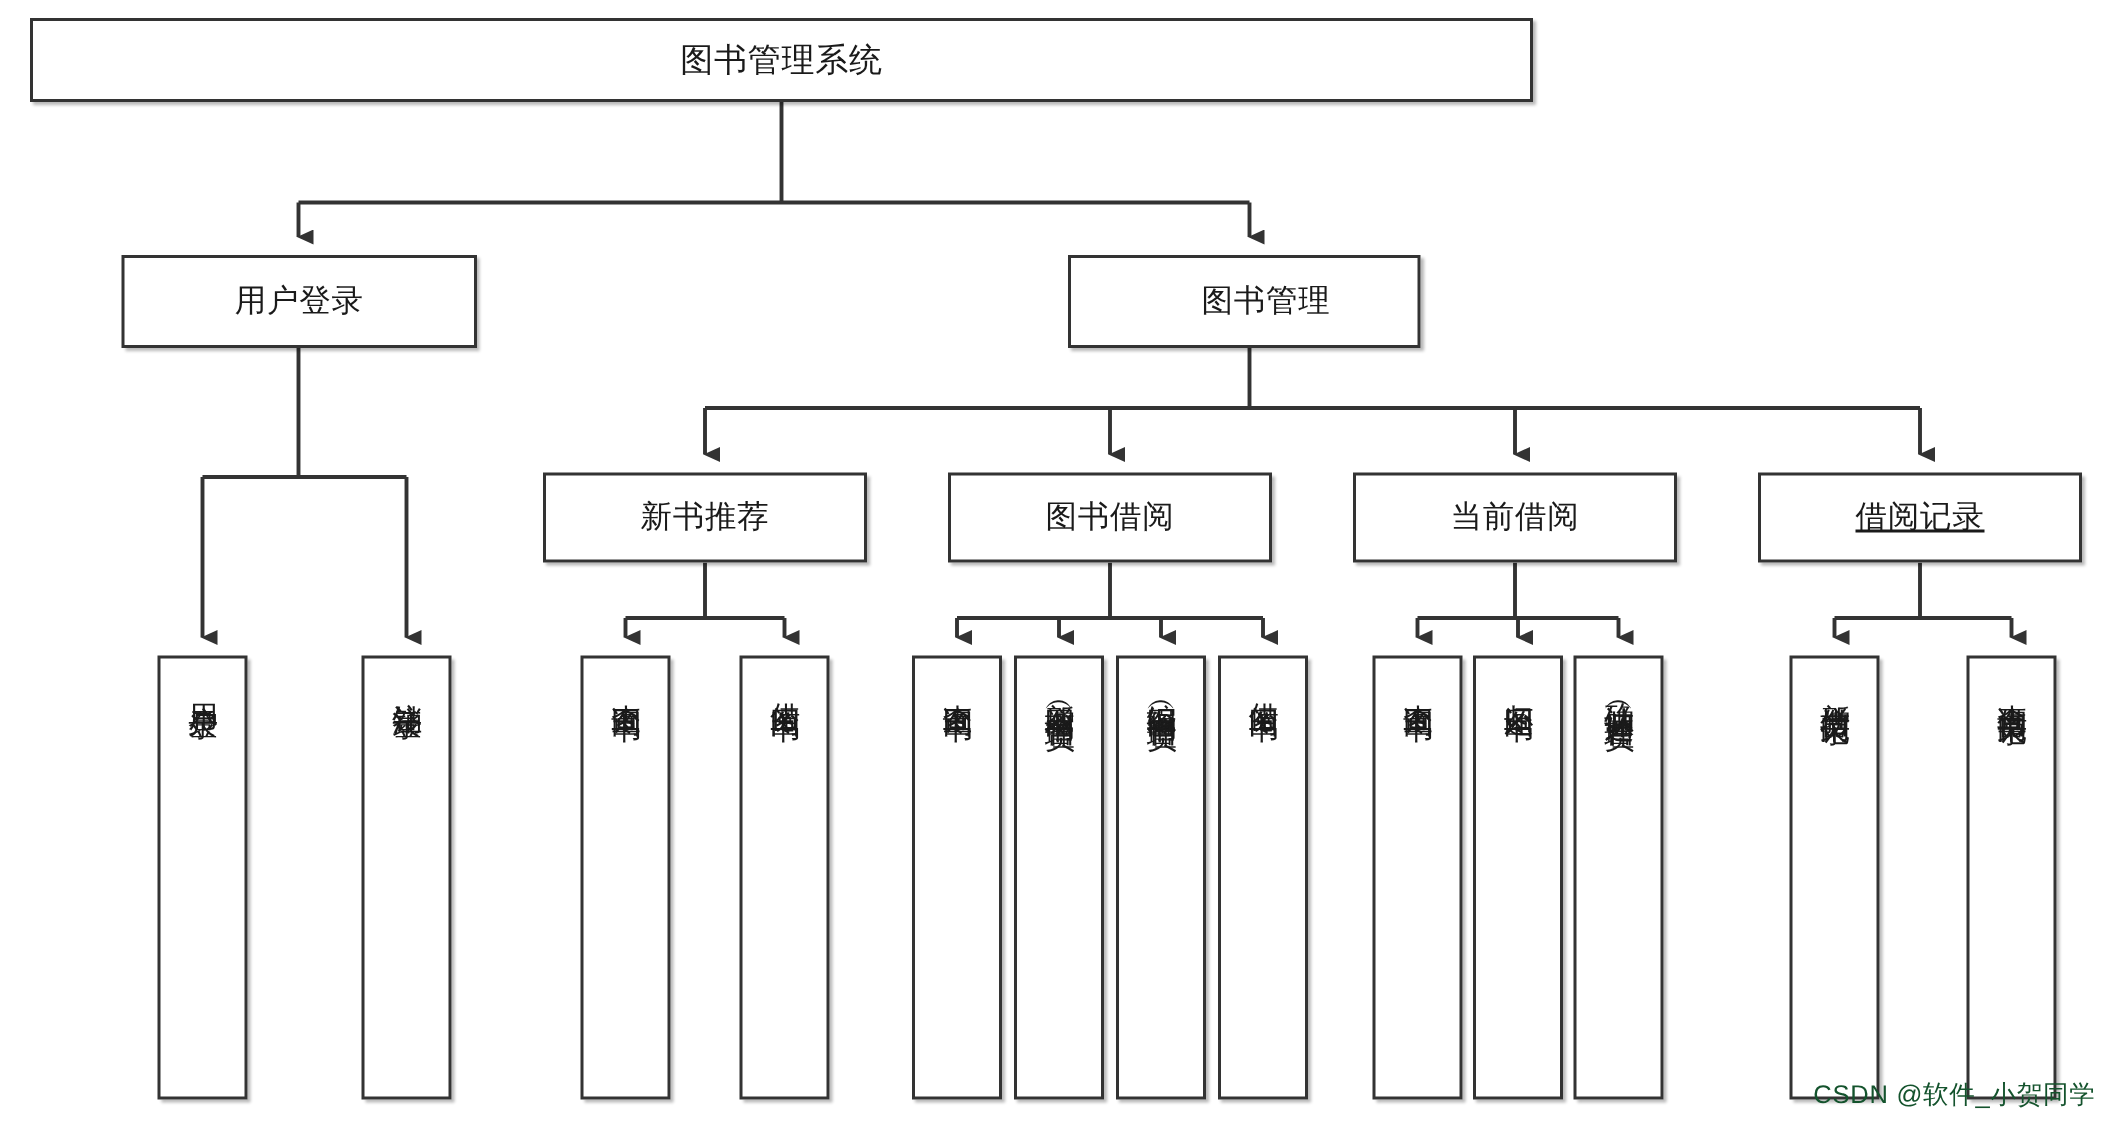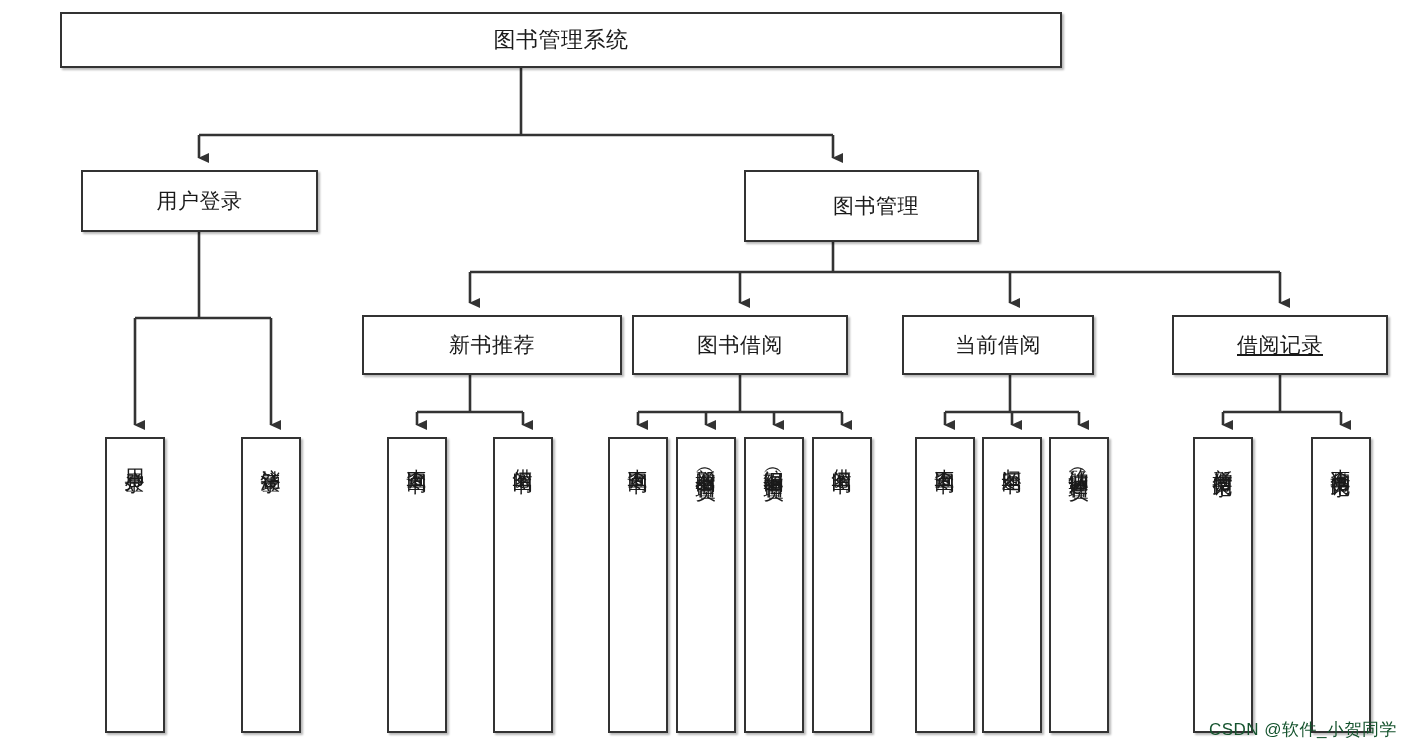--- a/index.html
+++ b/index.html
@@ -126,38 +126,38 @@
       <path d="M1012,412 L1012,425" marker-end="url(#arw)"></path>
       <path d="M1079,412 L1079,425" marker-end="url(#arw)"></path>
 
       <path d="M1280,375 L1280,412"></path>
       <path d="M1223,412 L1341,412"></path>
       <path d="M1223,412 L1223,425" marker-end="url(#arw)"></path>
       <path d="M1341,412 L1341,425" marker-end="url(#arw)"></path>
     </g>
   </svg>
 
-  <div class="node horiz root" style="left:20px; top:12px; width:1002px; height:56px;margin-left:40px;">
+  <div class="node horiz root" style="left:20px; top:12px; width:1002px; height:56px;">
     <span class="label">图书管理系统</span>
   </div>
 
   <div class="node horiz" style="left:81px; top:170px; width:237px; height:62px;">
     <span class="label">用户登录</span>
   </div>
-  <div class="node horiz" style="left:744px; top:170px; width:235px; height:72px;padding-left:29px;">
+  <div class="node horiz" style="left:712px; top:170px; width:235px; height:62px;padding-left:29px;">
     <span class="label">图书管理</span>
   </div>
 
-  <div class="node horiz" style="left:362px; top:315px; width:260px; height:60px;">
+  <div class="node horiz" style="left:362px; top:315px; width:216px; height:60px;">
     <span class="label">新书推荐</span>
   </div>
   <div class="node horiz" style="left:632px; top:315px; width:216px; height:60px;">
     <span class="label">图书借阅</span>
   </div>
-  <div class="node horiz" style="left:902px; top:315px; width:192px; height:60px;">
+  <div class="node horiz" style="left:902px; top:315px; width:216px; height:60px;">
     <span class="label">当前借阅</span>
   </div>
   <div class="node horiz" style="left:1172px; top:315px; width:216px; height:60px;text-decoration:underline;">
     <span class="label">借阅记录</span>
   </div>
 
   <div class="node vert" style="left:105px; top:437px; width:60px; height:296px;">
     <span class="label">用户登录</span>
   </div>
   <div class="node vert" style="left:241px; top:437px; width:60px; height:296px;">

